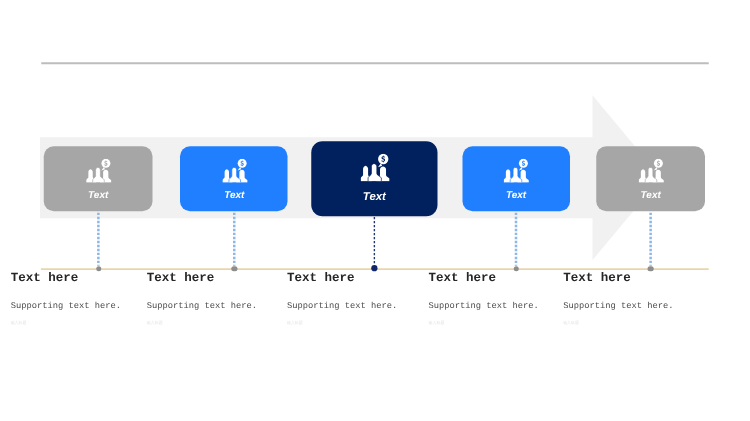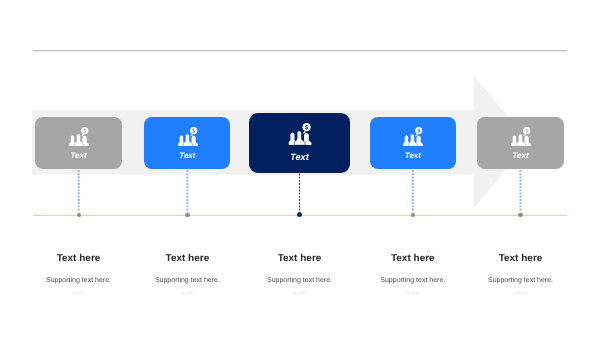--- a/index.html
+++ b/index.html
@@ -6,21 +6,21 @@
   body{width:600px;height:337px;background:#ffffff;font-family:"Liberation Sans",sans-serif;overflow:hidden;-webkit-font-smoothing:antialiased;text-rendering:geometricPrecision;}
   .slide{position:relative;transform:translateZ(0);width:600px;height:295px;background:#fff;overflow:hidden;}
   .rule{position:absolute;}
   .bgarrow{position:absolute;left:0;top:0;width:600px;height:337px;}
   .card{position:absolute;border-radius:8px;box-sizing:border-box;}
   .card.big{border-radius:9px;}
   .card .ico{position:absolute;left:50%;transform:translateX(-50%);line-height:0;}
   .card .clabel{position:absolute;left:0;right:0;text-align:center;font-style:italic;font-weight:bold;color:#ffffff;font-size:8px;line-height:1;}
   .tdot{position:absolute;border-radius:50%;}
   .tline{position:absolute;}
-  .col{position:absolute;top:254px;text-align:center;}
+  .col{position:absolute;top:219px;text-align:left;font-family:Liberation Mono, monospace;}
   .col .title{font-weight:bold;color:#262626;font-size:10px;line-height:1;}
   .col .sub{color:#4a4a4a;font-size:7px;line-height:1;margin-top:12.5px;}
   .col .tiny{color:#e3e3e3;font-size:3.2px;line-height:1;margin-top:8.5px;}
   .footer-left{position:absolute;left:37.6px;top:307.8px;font-size:5.8px;color:#a9a9a9;letter-spacing:.1px;}
   .footer-right{position:absolute;left:549.3px;top:307.2px;width:19px;text-align:center;font-size:7.2px;color:#a9a9a9;}
 </style>
 </head>
 <body>
 
 <div class="slide">

